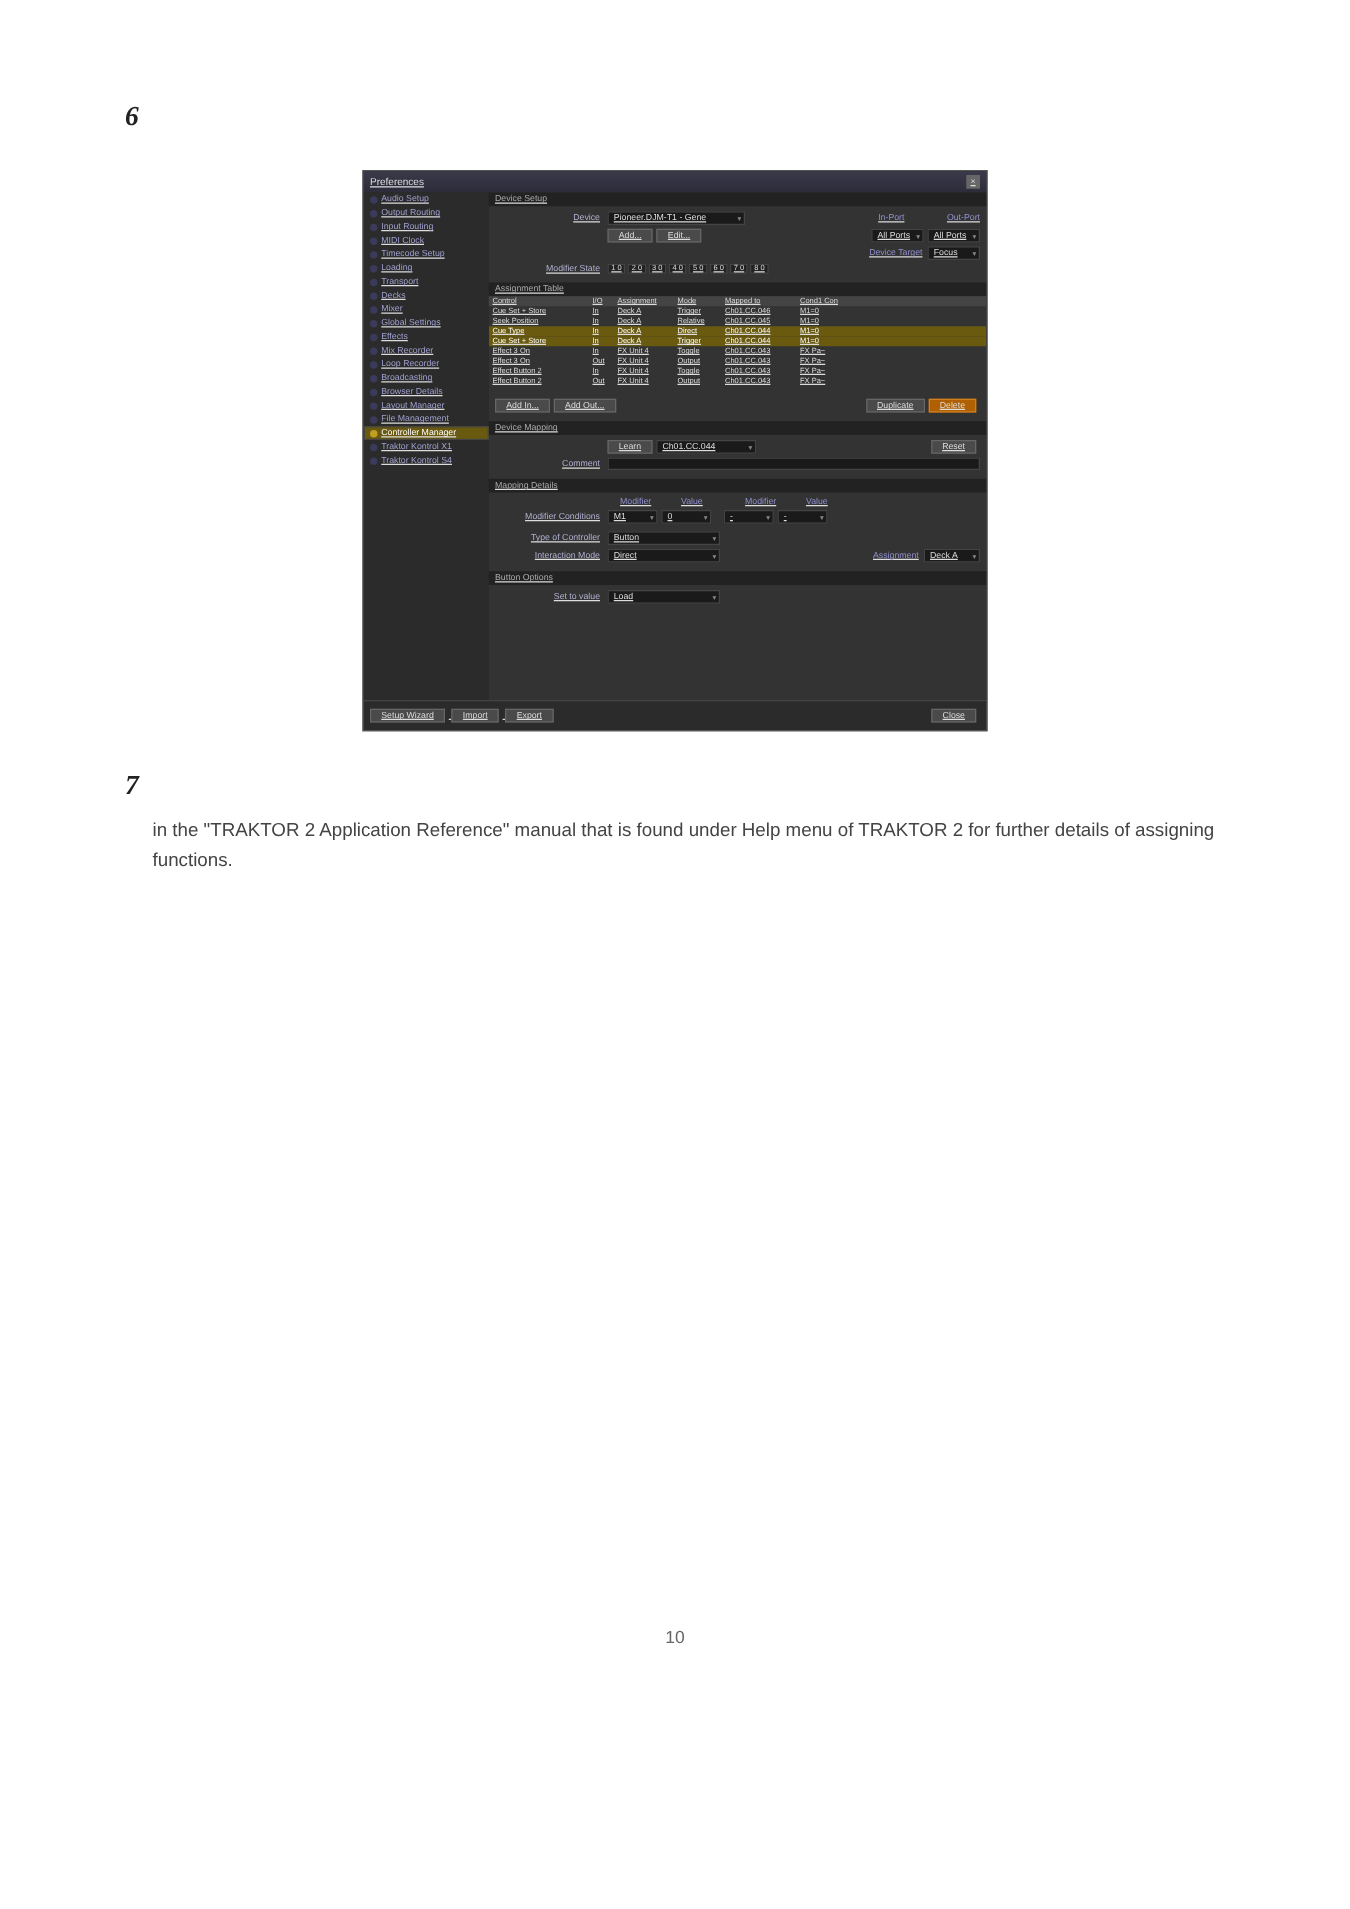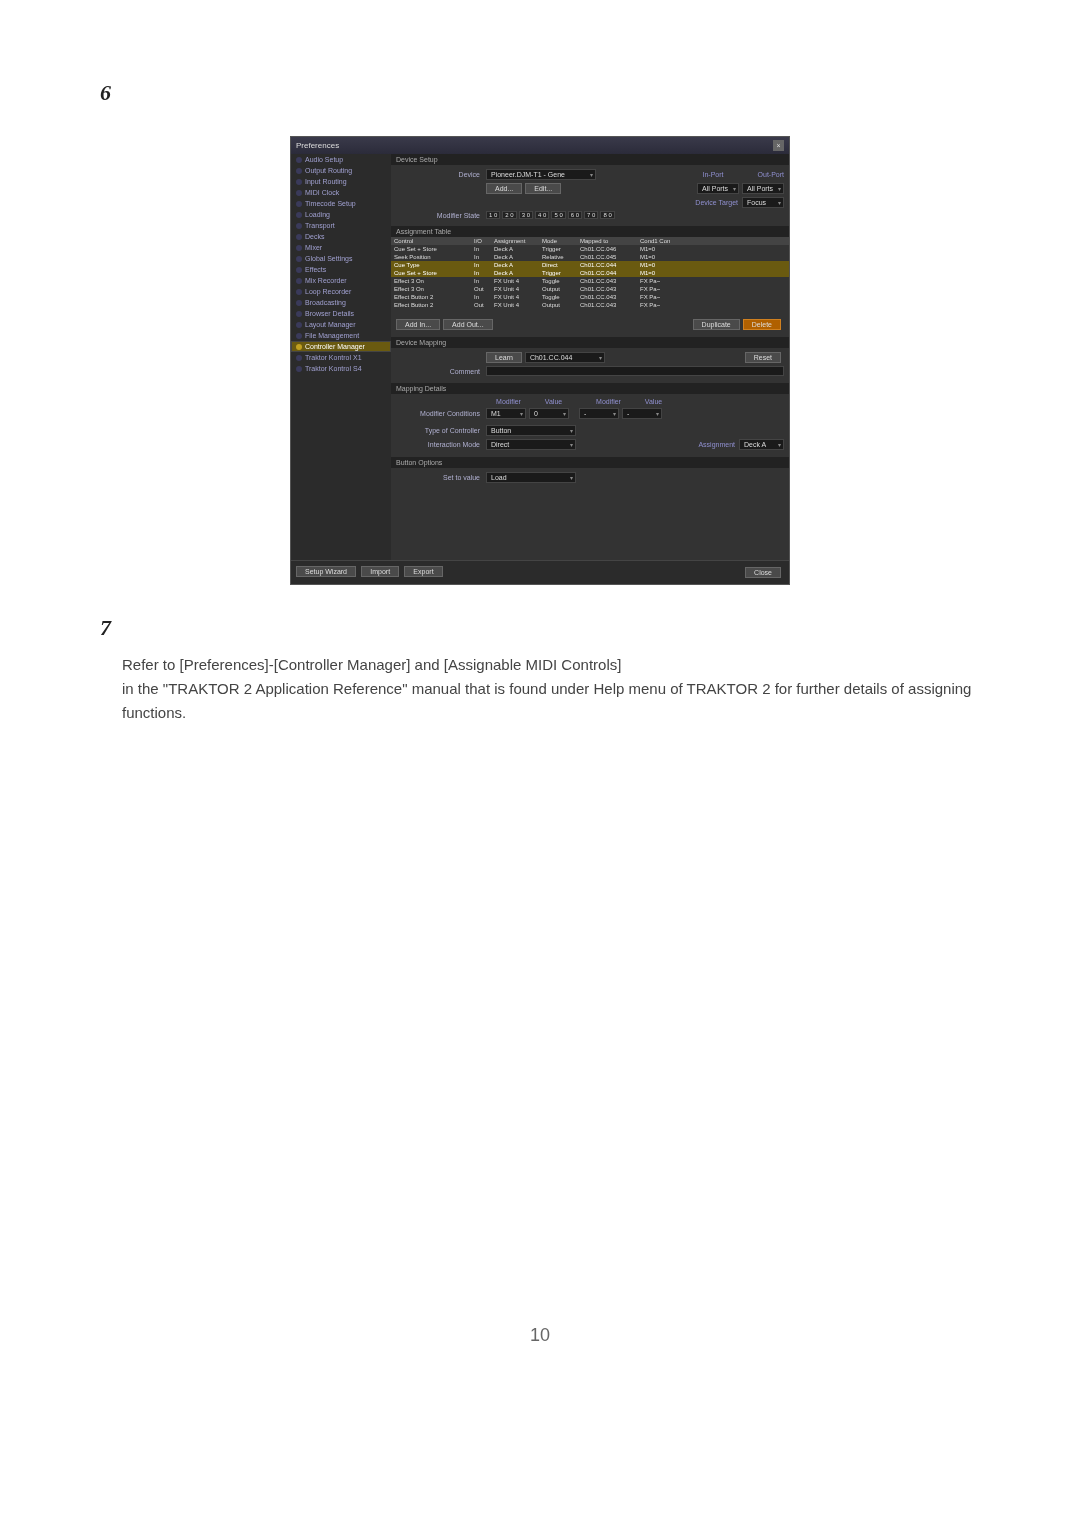--- a/index.html
+++ b/index.html
@@ -3,21 +3,21 @@
 <meta charset="utf-8">
 <style>
 * { margin: 0; padding: 0; box-sizing: border-box; }
 body { font-family: Arial, Helvetica, sans-serif; background: #fff; width: 1080px; margin: 0 auto; color: #333; }
 .page { padding: 80px 100px 40px 100px; }
 .step { margin-bottom: 30px; }
 .step-heading { font-size: 18px; font-weight: bold; color: #222; margin-bottom: 12px; display: flex; align-items: baseline; }
 .step-num { font-size: 22px; font-weight: bold; font-style: italic; margin-right: 10px; font-family: Georgia, serif; }
 .step-body { font-size: 15px; color: #444; line-height: 1.6; margin-left: 22px; }
 
-.pref-window { width: 500px; margin: 15px auto 30px auto; background: #2b2b2b; border: 1px solid #555; font-size: 8px; color: #ddd; }
+.pref-window { width: 500px; margin: 15px auto 30px auto; background: #2b2b2b; border: 1px solid #555; font-size: 8px; color: #ddd; text-decoration: underline; }
 .pref-titlebar { background: linear-gradient(#3a3a4a,#2b2b3a); padding: 3px 5px; font-size: 8px; display: flex; justify-content: space-between; align-items: center; }
 .pref-titlebar .x { width: 11px; height: 11px; background: #666; display: flex; align-items: center; justify-content: center; font-size: 7px; }
 .pref-body { display: flex; }
 .pref-sidebar { width: 100px; background: #2b2b2b; }
 .pref-sidebar-item { padding: 2px 5px; display: flex; align-items: center; color: #a0a0d0; font-size: 7px; }
 .pref-sidebar-item.sel { background: #6a5a10; color: #fff; }
 .pref-sidebar-item .dot { width: 6px; height: 6px; border-radius: 3px; background: #3a3a5a; margin-right: 3px; flex-shrink: 0; }
 .pref-sidebar-item.sel .dot { background: #c0a020; }
 .pref-main { flex: 1; background: #333; }
 .sec-head { background: #222; padding: 2px 5px; font-size: 7px; color: #aaa; }
@@ -33,21 +33,21 @@
 .table { width: 100%; font-size: 6px; }
 .table-head { display: flex; background: #444; }
 .table-head > div, .table-row > div { padding: 1px 3px; }
 .table-row { display: flex; }
 .table-row.sel-row { background: #6a5a10; color: #fff; }
 .c-ctrl { width: 80px; } .c-io { width: 20px; } .c-assign { width: 48px; } .c-mode { width: 38px; } .c-map { width: 60px; } .c-cond { width: 42px; }
 .table-body { height: 70px; overflow: hidden; }
 .bottom-bar { display: flex; justify-content: space-between; padding: 6px 5px; border-top: 1px solid #444; }
 .lighter { color: #9090d0; }
 .blank { height: 70px; }
-.page-num { text-align: center; font-size: 18px; color: #666; margin-top: 600px; }
+.page-num { text-align: center; font-size: 14px; color: #666; margin-top: 600px; }
 </style>
 </head>
 <body>
 
 <div class="page">
 
 <div class="step">
   <div class="step-heading">
     <span class="step-num">6</span>
   </div>
@@ -331,20 +331,19 @@
     </div>
     <span class="btn">Close</span>
   </div>
 </div>
 
 <div class="step">
   <div class="step-heading">
     <span class="step-num">7</span>
   </div>
   <div class="step-body">
-    <div>Refer to [Preferences]-[Controller Manager] and [Assignable MIDI Controls]</div>
     <div>in the "TRAKTOR 2 Application Reference" manual that is found under  Help menu of TRAKTOR 2 for further details of assigning functions.</div>
   </div>
 </div>
 
 <div class="page-num">10</div>
 
 </div>
 
 </body></html>

